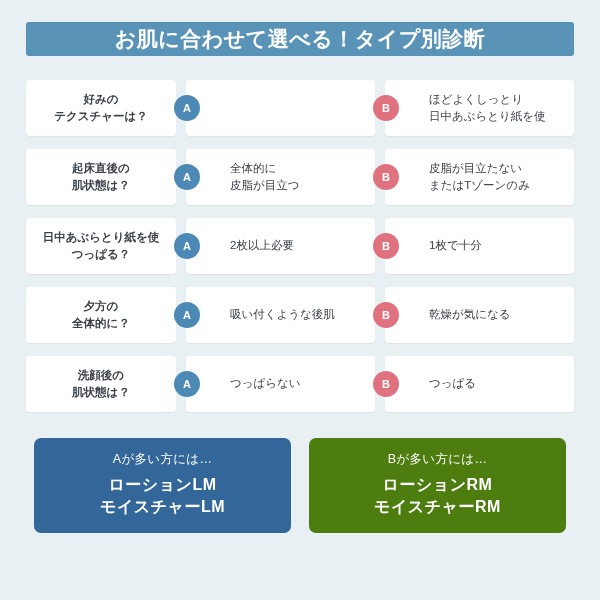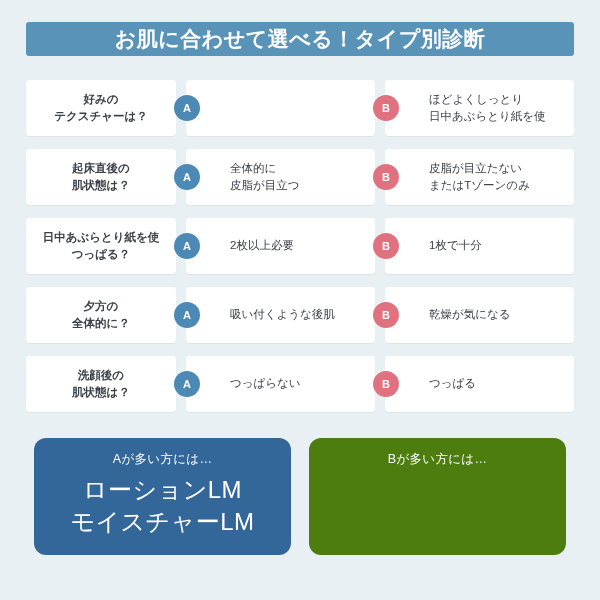--- a/index.html
+++ b/index.html
@@ -103,36 +103,36 @@
     box-sizing: border-box;
   }
   .results {
     display: flex;
     gap: 18px;
     margin-top: 26px;
     padding: 0 8px;
   }
   .result-card {
     flex: 1;
-    border-radius: 12px;
+    border-radius: 7px;
     padding: 13px 10px 16px 10px;
     text-align: center;
     color: #ffffff;
     box-sizing: border-box;
   }
   .result-a { background: #33679a; }
   .result-b { background: #4d7c0f; }
   .result-lead {
     font-size: 12.5px;
     margin-bottom: 6px;
     letter-spacing: 0.3px;
   }
   .result-name {
-    font-size: 24px;
-    font-weight: normal;
+    font-size: 16px;
+    font-weight: bold;
     line-height: 1.35;
     letter-spacing: 0.5px;
   }
 </style>
 </head>
 <body>
 
 <div class="page">
 
   <div class="title-bar">
@@ -221,16 +221,18 @@
   </div>
 
   <div class="results">
     <div class="result-card result-a">
       <div class="result-lead">Aが多い方には…</div>
       <div class="result-name" style="white-space: pre-line;">ローションLM
 モイスチャーLM</div>
     </div>
     <div class="result-card result-b">
       <div class="result-lead">Bが多い方には…</div>
+      <div class="result-name" style="white-space: pre-line;">ローションRM
+モイスチャーRM</div>
     </div>
   </div>
 
 </div>
 
 </body></html>

